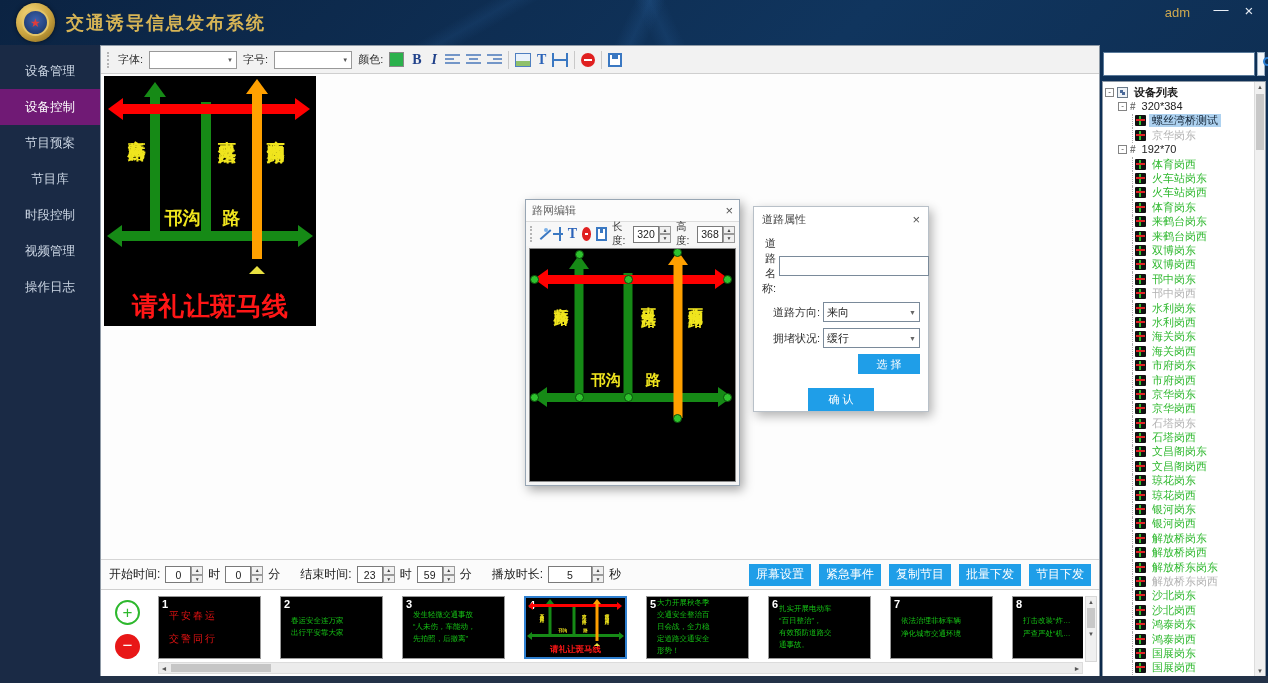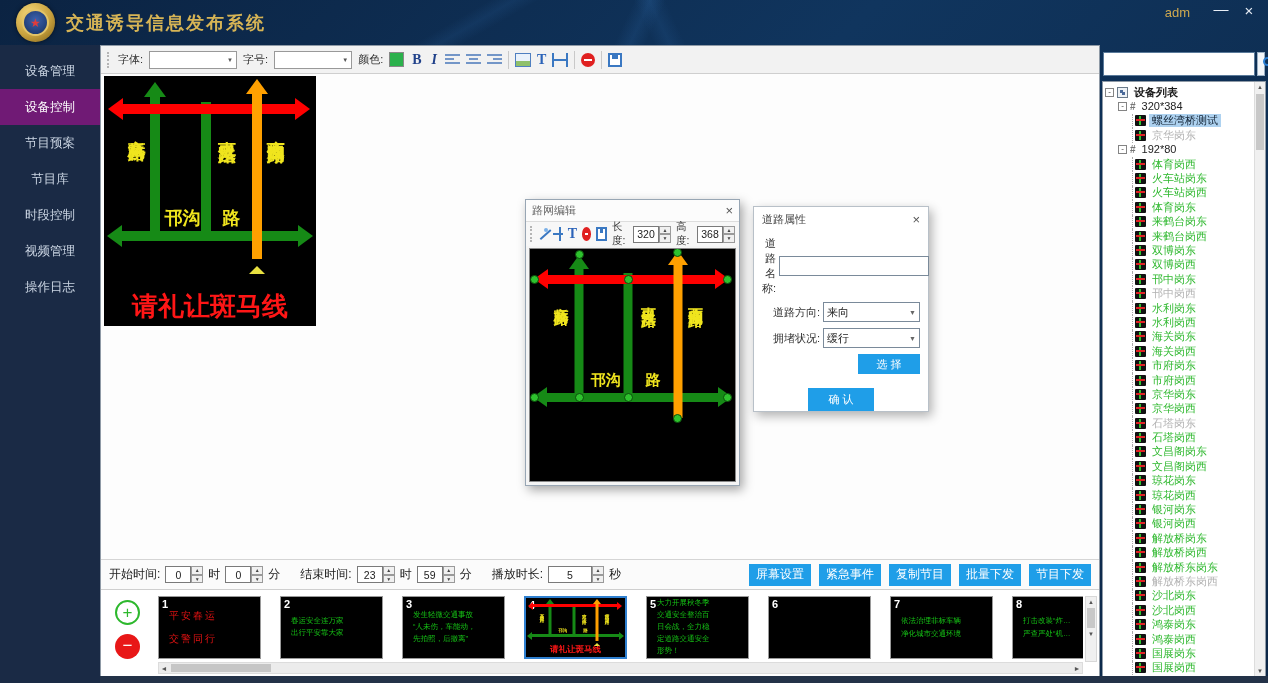--- a/index.html
+++ b/index.html
@@ -476,20 +476,26 @@
             <div class="tlines t-green">
               <span>大力开展秋冬季</span>
               <span>交通安全整治百</span>
               <span>日会战，全力稳</span>
               <span>定道路交通安全</span>
               <span>形势！</span>
             </div>
           </div>
           <div class="thumb">
             <div class="tnum">6</div>
+            <div class="tlines t-green">
+              <span>扎实开展电动车</span>
+              <span>“百日整治”，</span>
+              <span>有效预防道路交</span>
+              <span>通事故。</span>
+            </div>
           </div>
           <div class="thumb">
             <div class="tnum">7</div>
             <div class="tlines t-green">
               <span>依法治理非标车辆</span>
               <span></span>
               <span>净化城市交通环境</span>
             </div>
           </div>
           <div class="thumb">
@@ -545,21 +551,21 @@
           <div class="lbl">螺丝湾桥测试</div>
         </div>
         <div class="trow indent2 offline">
           <div class="guide"></div>
           <div class="tl-ic"></div>
           <div class="lbl">京华岗东</div>
         </div>
         <div class="trow group indent1">
           <div class="exp">-</div>
           <div class="grp-ic">#</div>
-          <div class="lbl">192*80</div>
+          <div class="lbl">192*70</div>
         </div>
         <div class="trow indent2 online">
           <div class="guide"></div>
           <div class="tl-ic"></div>
           <div class="lbl">体育岗西</div>
         </div>
         <div class="trow indent2 online">
           <div class="guide"></div>
           <div class="tl-ic"></div>
           <div class="lbl">火车站岗东</div>

